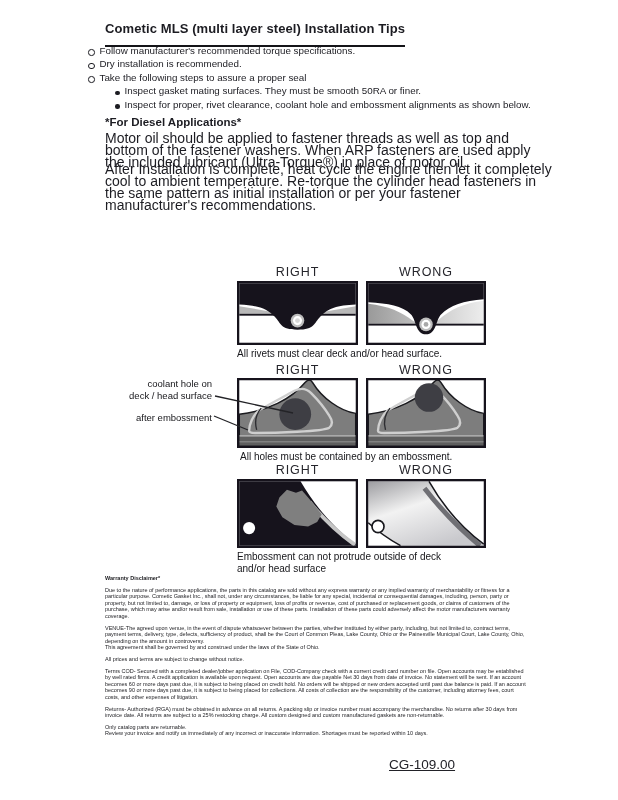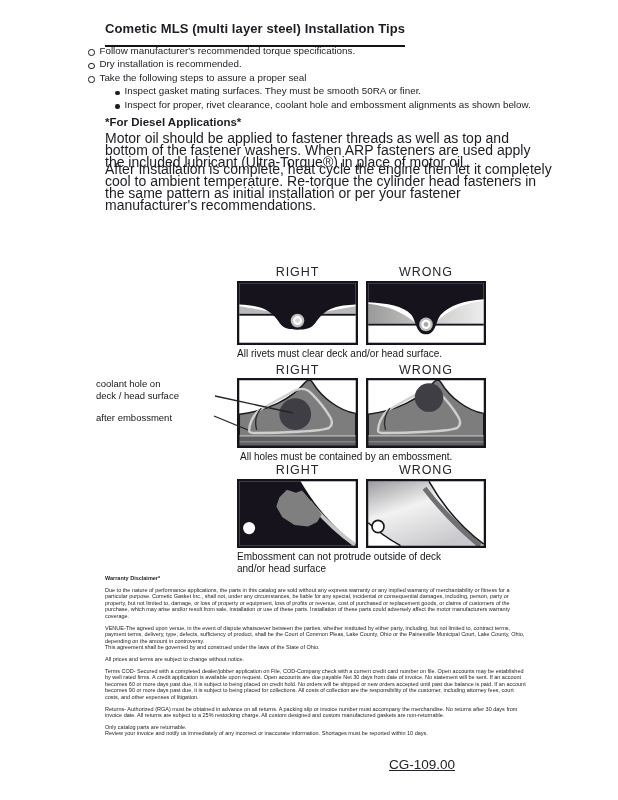--- a/index.html
+++ b/index.html
@@ -26,21 +26,21 @@
     margin:4.3px 5px 0 0;flex:none;
   }
   .diesel-h{left:105px;top:116px;font-size:11.5px;font-weight:bold;}
   .para{left:105px;font-size:14px;line-height:11.9px;width:448px;}
   .figures{left:0;top:226px;width:618px;height:326px;margin-top:36px;}
   .fig-label{
     font-size:12.5px;letter-spacing:.9px;color:#25252b;text-align:center;
   }
   .fig-panel{display:block;}
   .fig-caption{font-size:10px;color:#16161a;}
-  .callout{font-size:9.5px;line-height:11.5px;text-align:left;color:#16161a;}
+  .callout{font-size:9.5px;line-height:11.5px;text-align:right;color:#16161a;}
   .disc{left:105px;top:575px;width:424px;font-size:5.5px;line-height:6.6px;color:#232327;}
   .disc .dh{font-weight:bold;margin-bottom:5px;}
   .disc p{margin:0 0 5px 0;}
   .disc p.tight{margin-bottom:0;}
   .footer-code{left:389px;top:757px;font-size:13.5px;color:#222228;text-decoration:underline;}
 </style>
 </head>
 <body>
 
 <div class="page">

